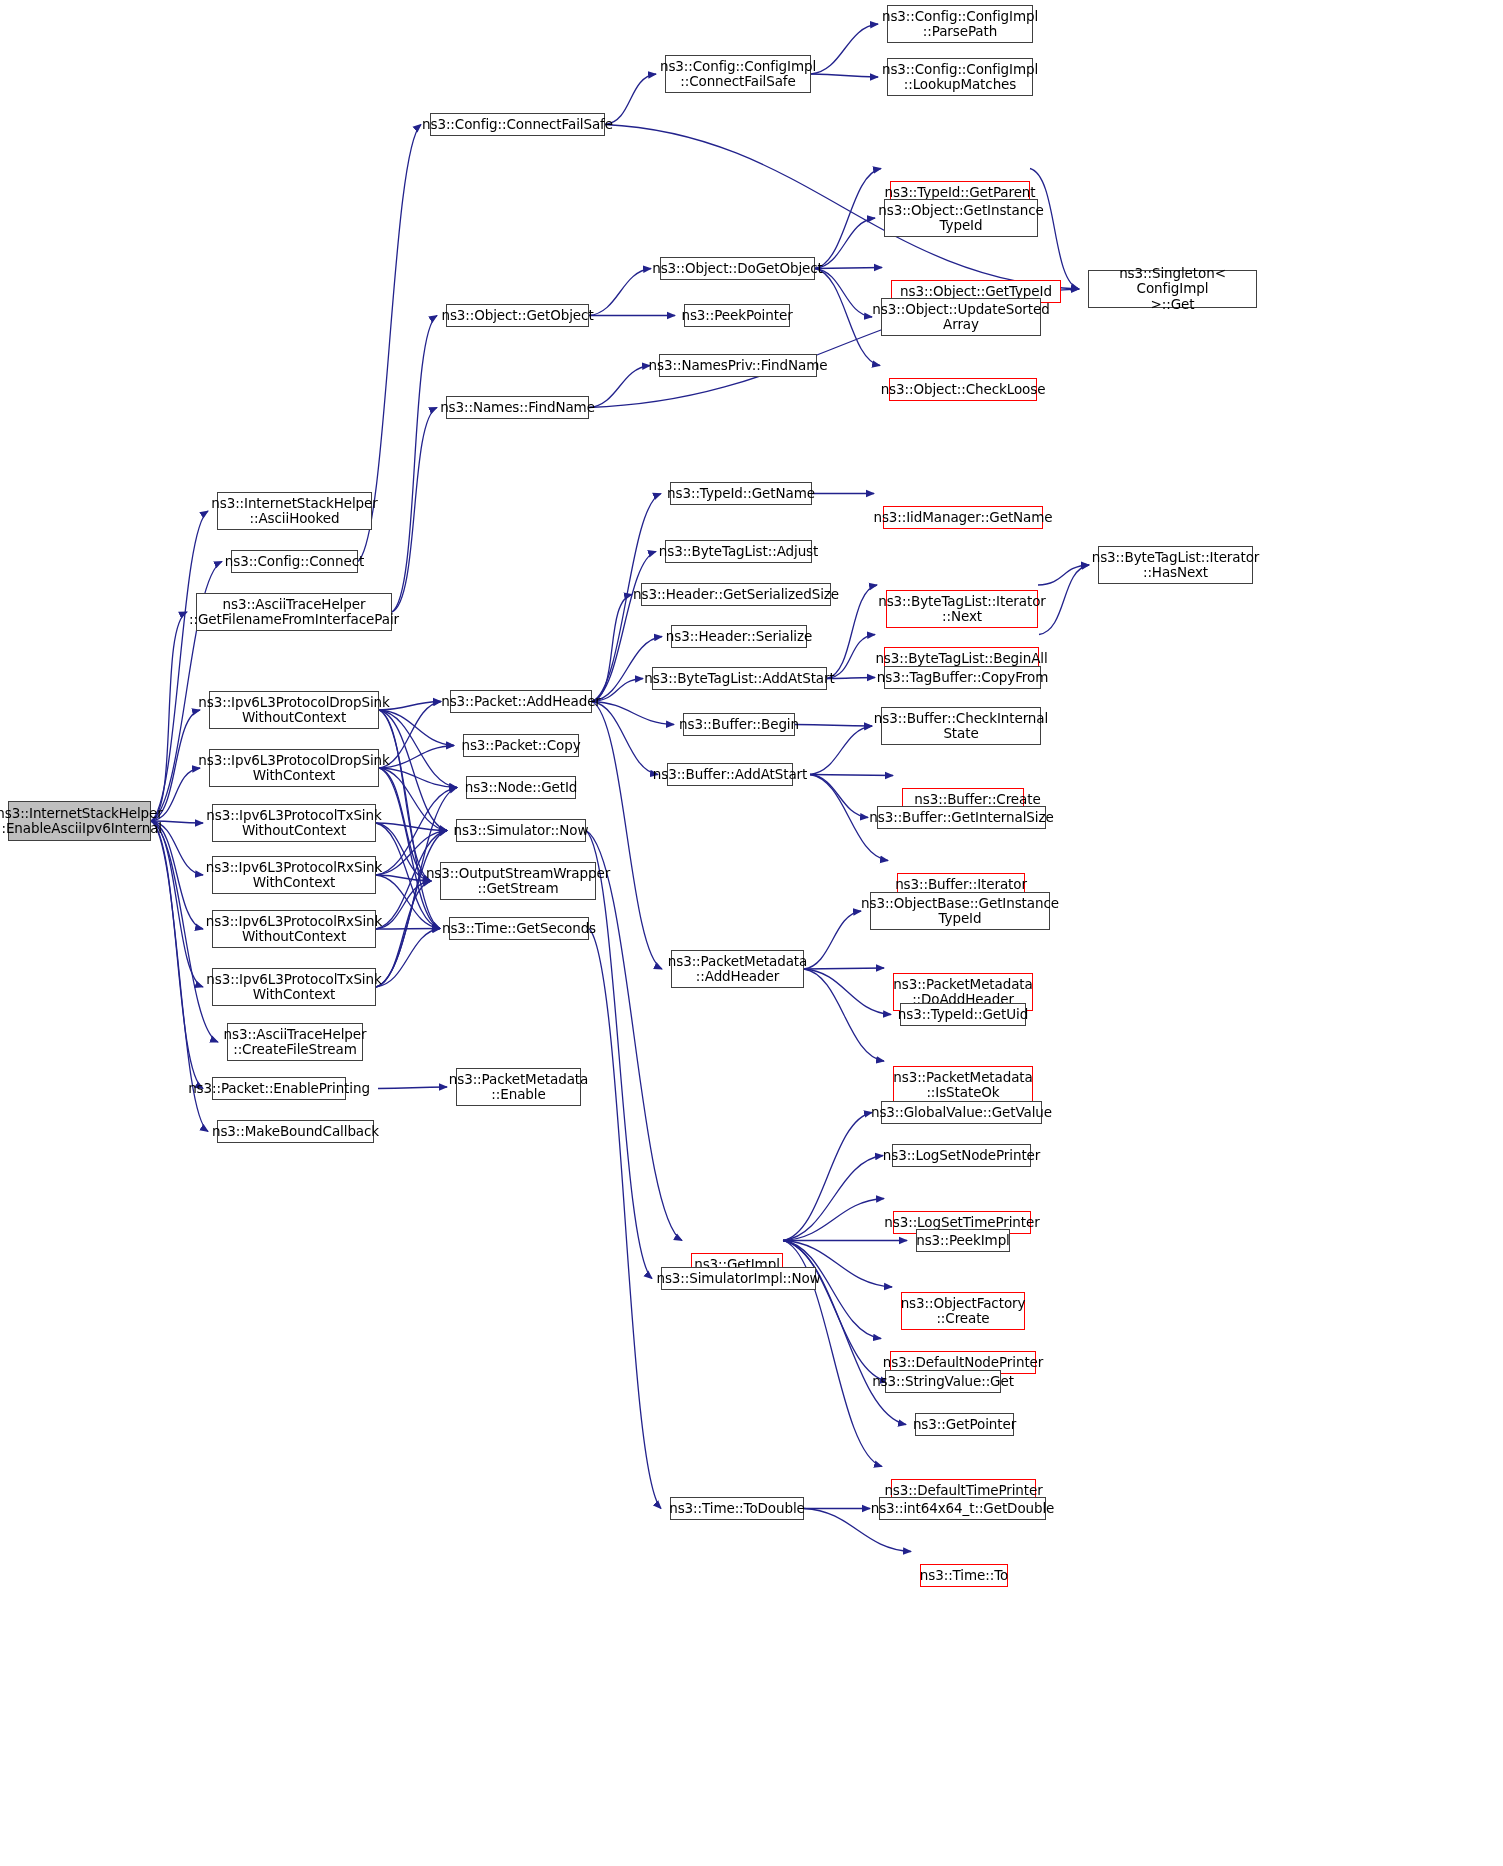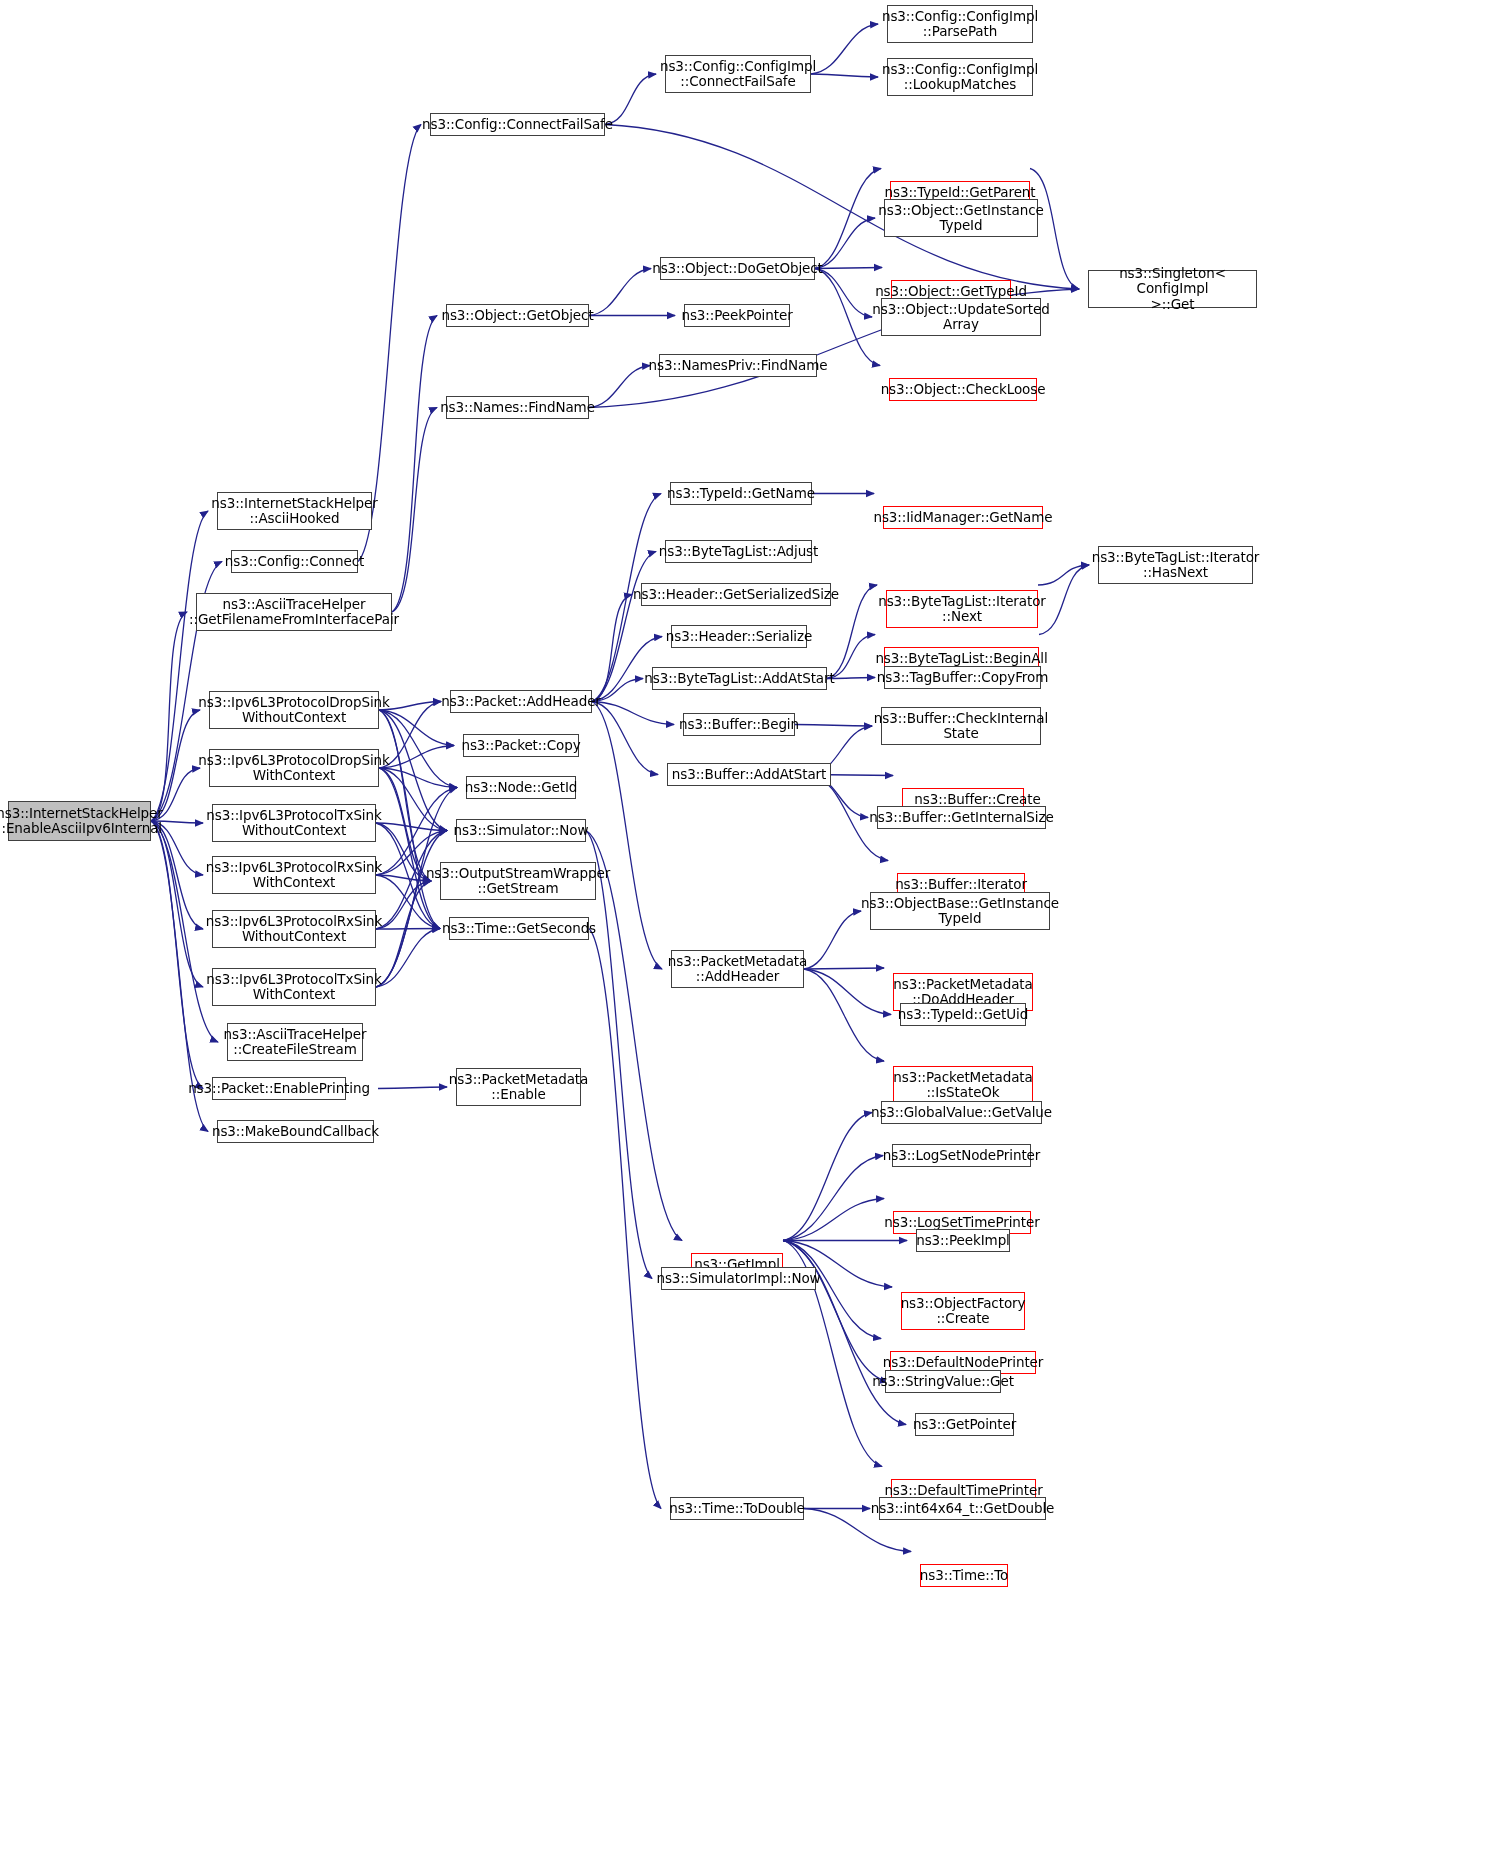--- a/index.html
+++ b/index.html
@@ -194,33 +194,33 @@
       <div class="node" style="left: 887px; top: 5px; width: 146px; height: 38px;"><span>ns3::Config::ConfigImpl
 ::ParsePath</span></div>
       <div class="node" style="left: 887px; top: 58px; width: 146px; height: 38px;"><span>ns3::Config::ConfigImpl
 ::LookupMatches</span></div>
       <div class="node" style="left: 660px; top: 257px; width: 155px; height: 23px;"><span>ns3::Object::DoGetObject</span></div>
       <div class="node" style="left: 684px; top: 304px; width: 106px; height: 23px;"><span>ns3::PeekPointer</span></div>
       <div class="node" style="left: 659px; top: 354px; width: 158px; height: 23px;"><span>ns3::NamesPriv::FindName</span></div>
       <div class="node red" style="left: 890px; top: 157px; width: 140px; height: 23px;"><span>ns3::TypeId::GetParent</span></div>
       <div class="node" style="left: 884px; top: 199px; width: 154px; height: 38px;"><span>ns3::Object::GetInstance
 TypeId</span></div>
-      <div class="node red" style="left: 891px; top: 256px; width: 120px; height: 23px;"><span>ns3::Object::GetTypeId</span></div>
+      <div class="node red" style="left: 891px; top: 256px; width: 170px; height: 23px;"><span>ns3::Object::GetTypeId</span></div>
       <div class="node" style="left: 881px; top: 298px; width: 160px; height: 38px;"><span>ns3::Object::UpdateSorted
 Array</span></div>
       <div class="node red" style="left: 889px; top: 354px; width: 148px; height: 23px;"><span>ns3::Object::CheckLoose</span></div>
       <div class="node" style="left: 1088px; top: 270px; width: 169px; height: 38px;"><span>ns3::Singleton&lt; ConfigImpl
 &gt;::Get</span></div>
       <div class="node" style="left: 670px; top: 482px; width: 142px; height: 23px;"><span>ns3::TypeId::GetName</span></div>
       <div class="node" style="left: 665px; top: 540px; width: 147px; height: 23px;"><span>ns3::ByteTagList::Adjust</span></div>
       <div class="node" style="left: 641px; top: 583px; width: 190px; height: 23px;"><span>ns3::Header::GetSerializedSize</span></div>
       <div class="node" style="left: 671px; top: 625px; width: 136px; height: 23px;"><span>ns3::Header::Serialize</span></div>
       <div class="node" style="left: 652px; top: 667px; width: 175px; height: 23px;"><span>ns3::ByteTagList::AddAtStart</span></div>
       <div class="node" style="left: 683px; top: 713px; width: 112px; height: 23px;"><span>ns3::Buffer::Begin</span></div>
-      <div class="node" style="left: 667px; top: 763px; width: 164px; height: 23px;"><span>ns3::Buffer::AddAtStart</span></div>
+      <div class="node" style="left: 667px; top: 763px; width: 126px; height: 23px;"><span>ns3::Buffer::AddAtStart</span></div>
       <div class="node red" style="left: 883px; top: 482px; width: 160px; height: 23px;"><span>ns3::IidManager::GetName</span></div>
       <div class="node red" style="left: 886px; top: 566px; width: 152px; height: 38px;"><span>ns3::ByteTagList::Iterator
 ::Next</span></div>
       <div class="node red" style="left: 884px; top: 623px; width: 155px; height: 23px;"><span>ns3::ByteTagList::BeginAll</span></div>
       <div class="node" style="left: 884px; top: 666px; width: 157px; height: 23px;"><span>ns3::TagBuffer::CopyFrom</span></div>
       <div class="node" style="left: 1098px; top: 546px; width: 155px; height: 38px;"><span>ns3::ByteTagList::Iterator
 ::HasNext</span></div>
       <div class="node" style="left: 881px; top: 707px; width: 160px; height: 38px;"><span>ns3::Buffer::CheckInternal
 State</span></div>
       <div class="node red" style="left: 902px; top: 764px; width: 122px; height: 23px; padding-left: 32px;"><span>ns3::Buffer::Create</span></div>

